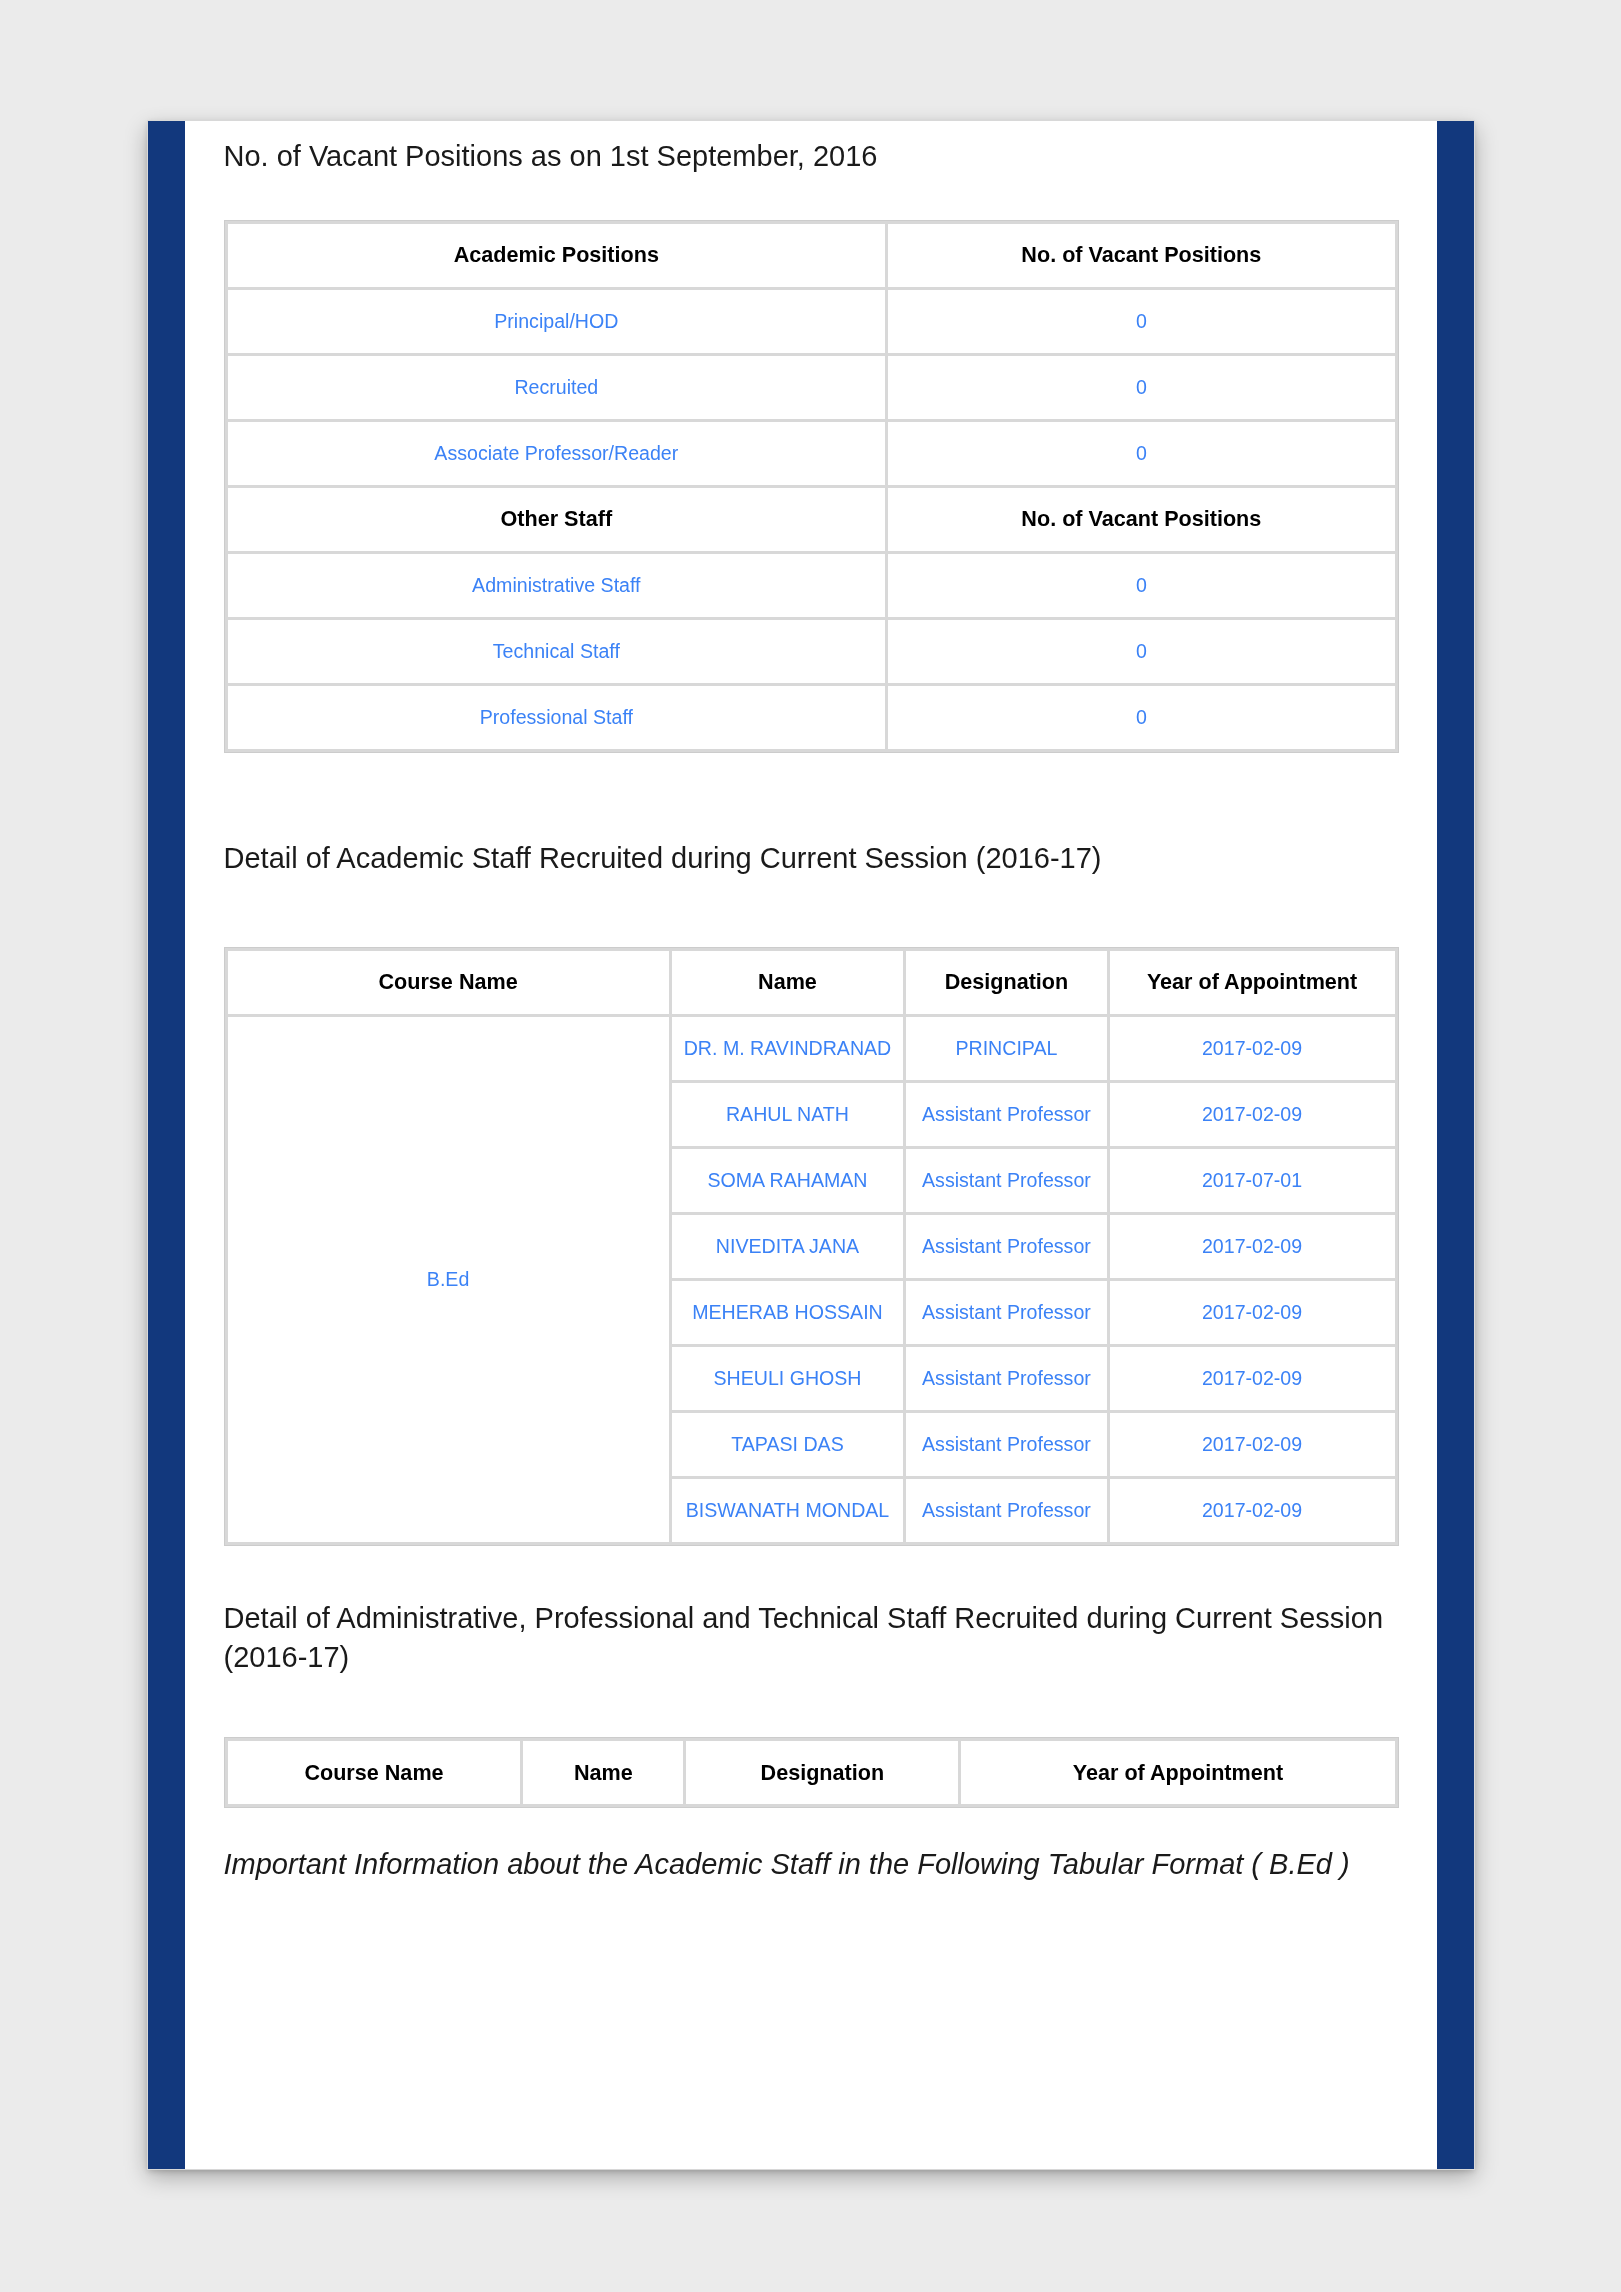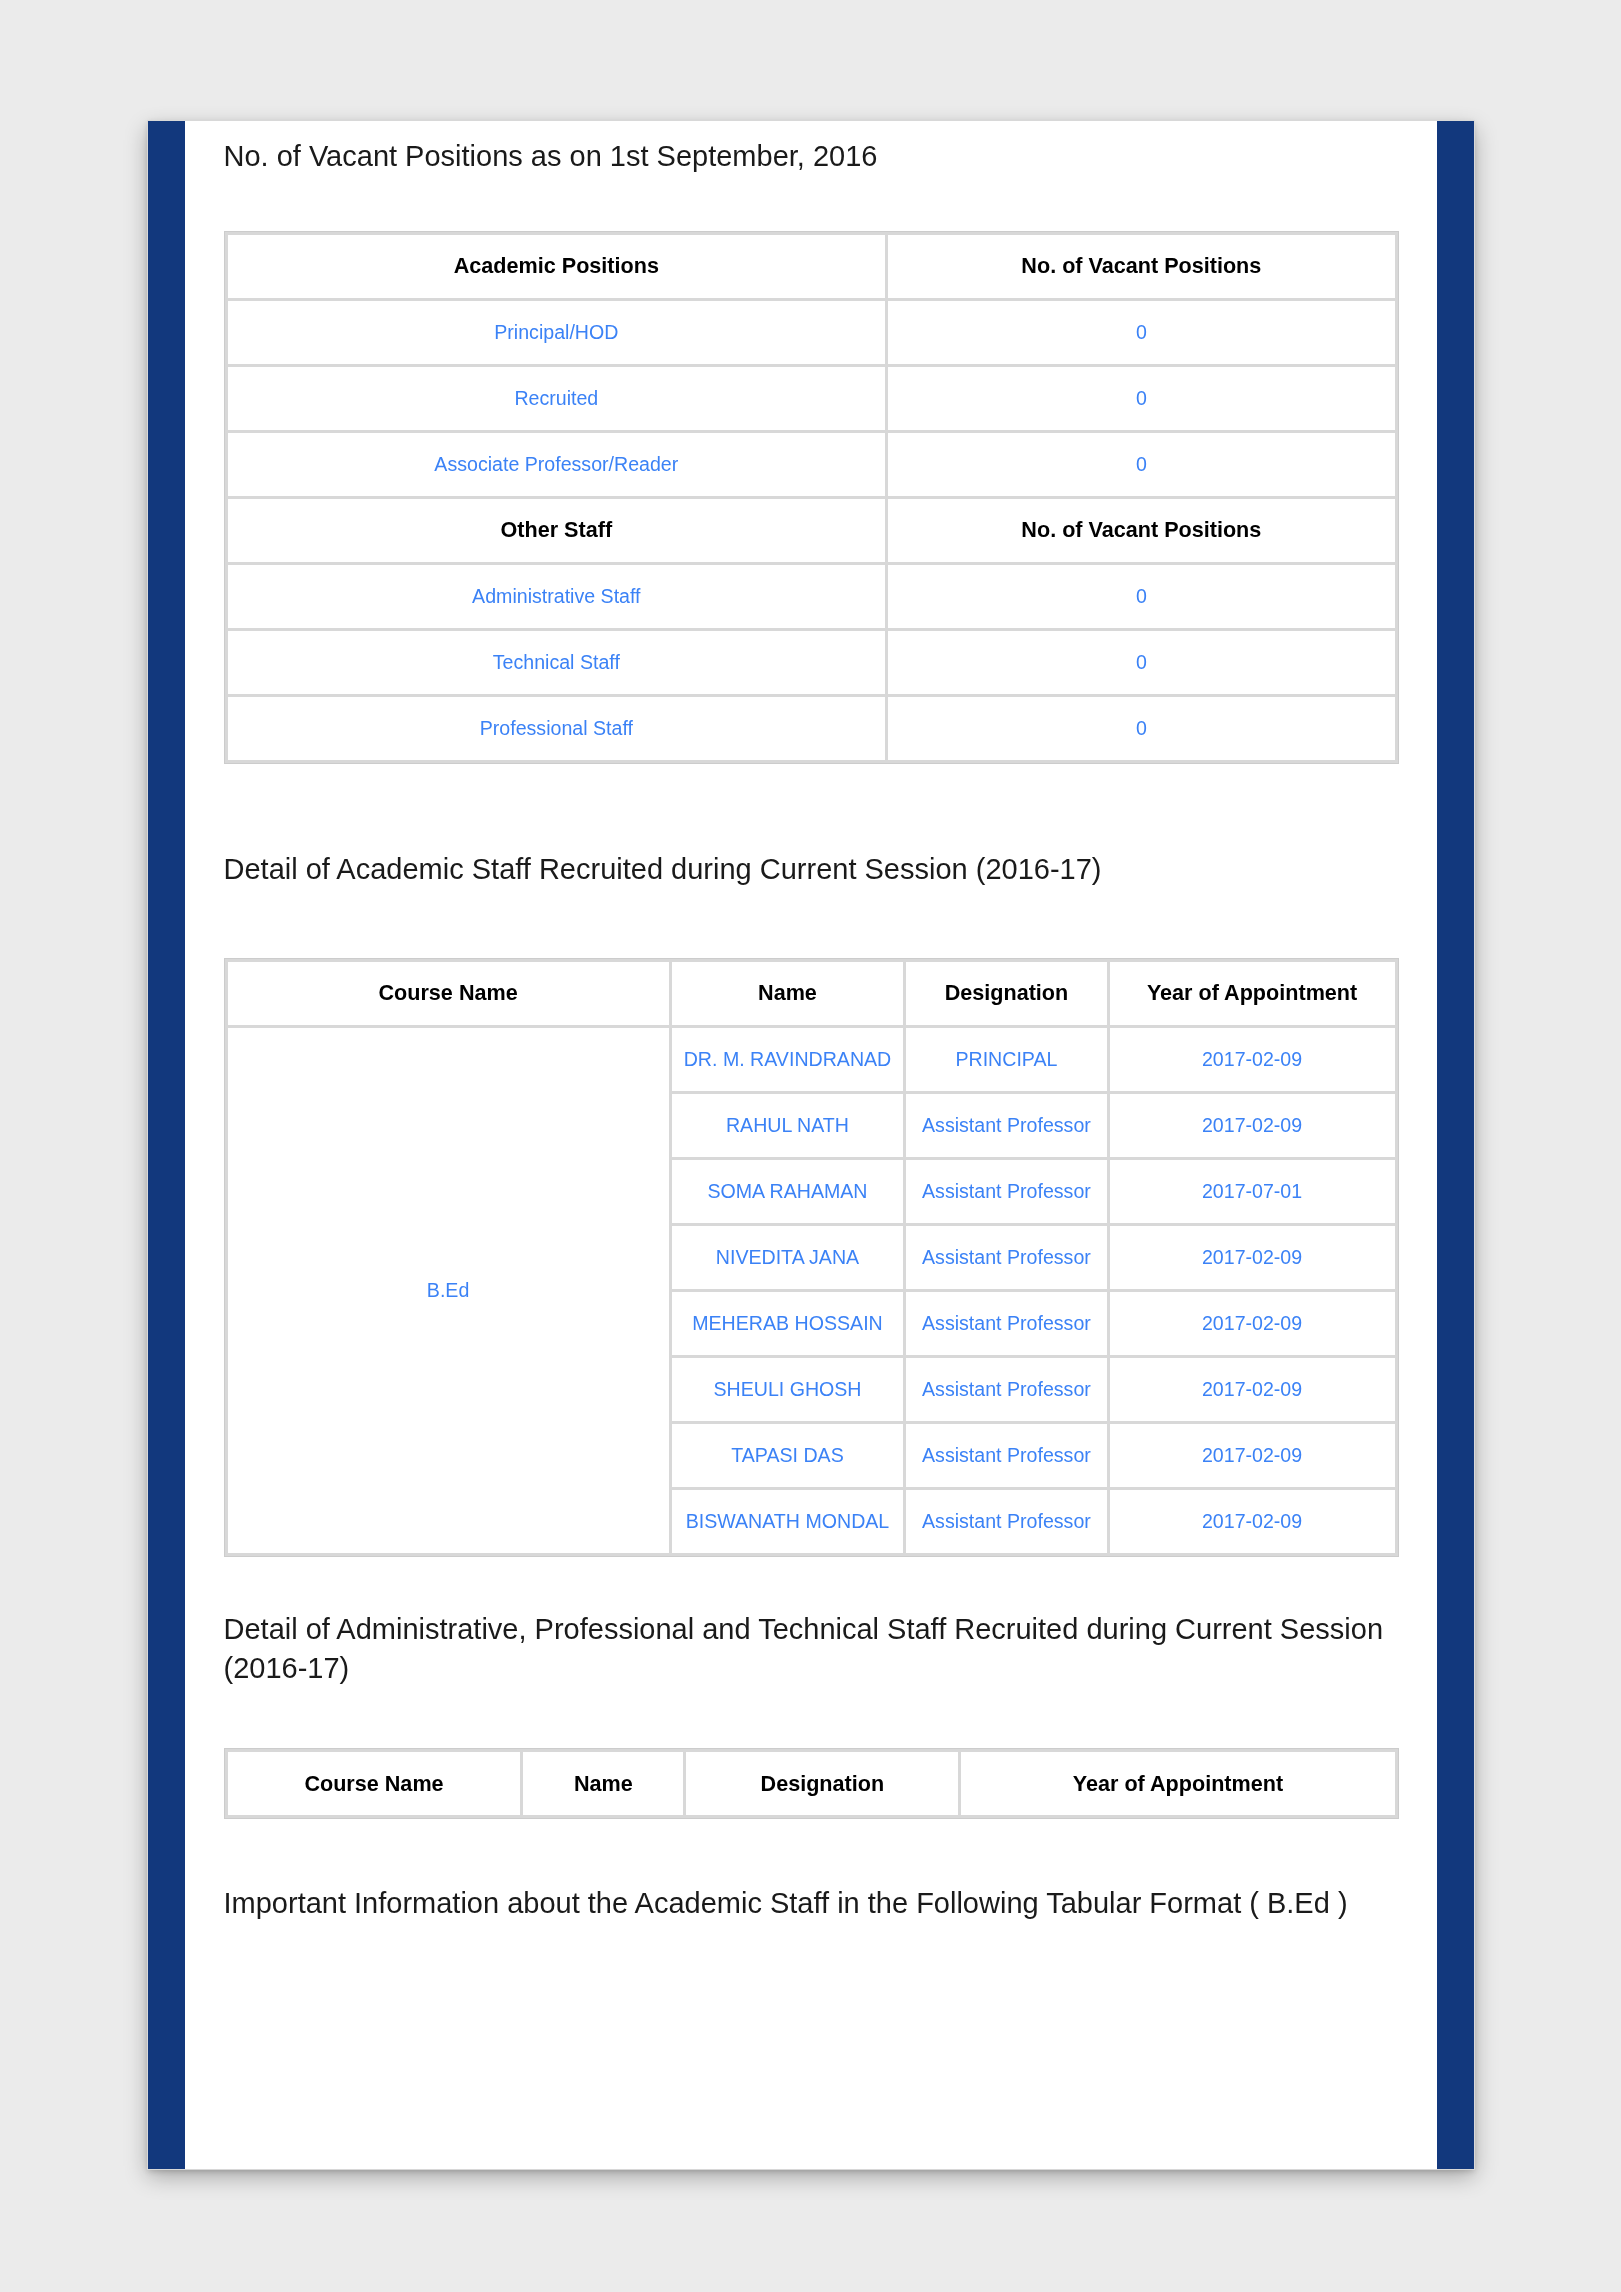--- a/index.html
+++ b/index.html
@@ -34,26 +34,26 @@
     box-sizing: border-box;
     overflow: hidden;
   }
   .section-title {
     font-size: 29px;
     line-height: 1.35;
     font-weight: 400;
     color: #1a1a1a;
     margin: 0;
   }
-  .t-gap-1 { margin-top: 55px; }
+  .t-gap-1 { margin-top: 44px; }
   .title-gap-2 { margin-top: 86px; }
   .t-gap-2 { margin-top: 69px; }
   .title-gap-3 { margin-top: 53px; }
   .t-gap-3 { margin-top: 60px; }
-  .title-gap-4 { margin-top: 65px; }
+  .title-gap-4 { margin-top: 37px; font-style: italic; }
   .title-4 { width: calc(100% + 21.6px); }
   table.report {
     width: 100%;
     border-collapse: separate;
     border-spacing: 3.9px;
     background: #d8d8d8;
     border: 1px solid #cccccc;
     table-layout: fixed;
   }
   table.report th, table.report td {

